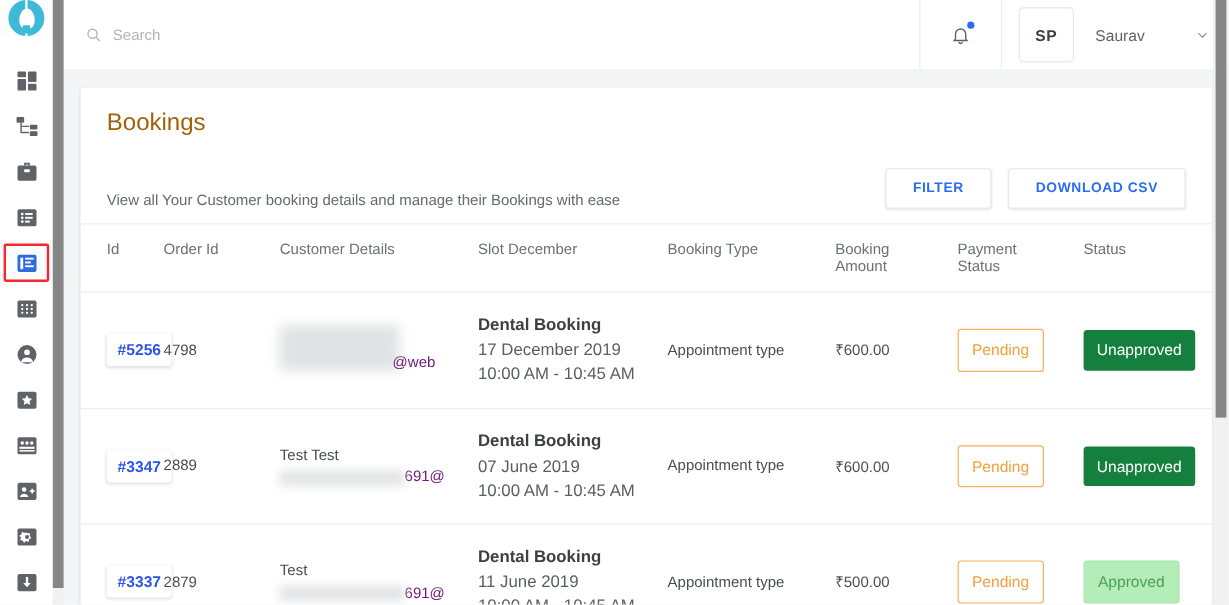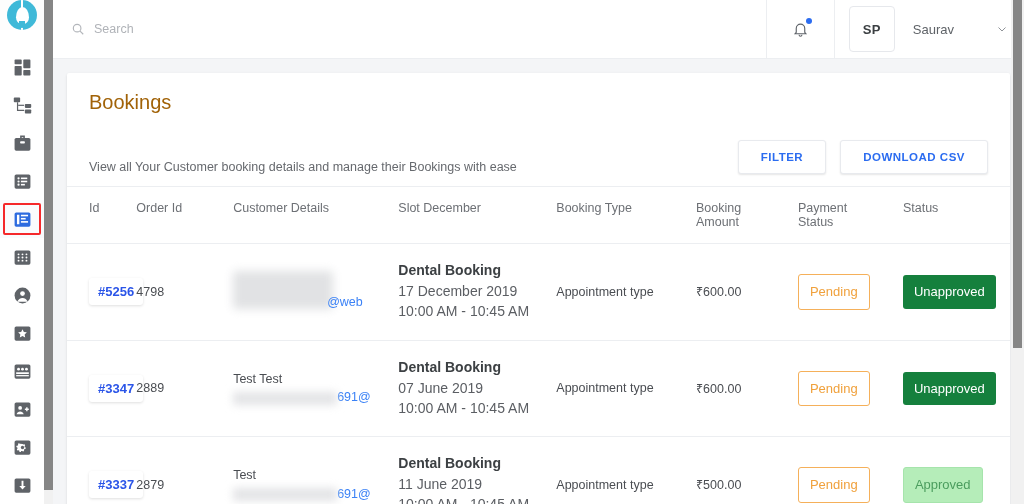--- a/index.html
+++ b/index.html
@@ -176,21 +176,21 @@
   .c-pay   { width: 103px; }
   .c-stat  { width: 105px; }
 
   .id-chip {
     display: inline-block; color: #2b55e8; font-weight: bold; font-size: 13px;
     background: #fff; border-radius: 3px;
     box-shadow: 0 1px 3px rgba(0,0,0,.13);
     padding: 6px 9px;
   }
   .cust-name { font-size: 12.5px; color: #4a4d52; line-height: 1.5; }
-  .cust-mail { font-size: 12.5px; color: #3b82f6; line-height: 1.5; position: relative; }
+  .cust-mail { font-size: 12.5px; color: #701a75; line-height: 1.5; position: relative; }
   .blur-strip {
     display: inline-block; background: #e3e4e6;
     filter: blur(4px); height: 13px; vertical-align: middle;
     border-radius: 1px;
   }
   .blur-block {
     display: block; background: #e1e2e4;
     filter: blur(5px); border-radius: 2px;
   }
   .slot-title { font-weight: bold; color: #3c4043; font-size: 14px; margin-bottom: 3px; }

